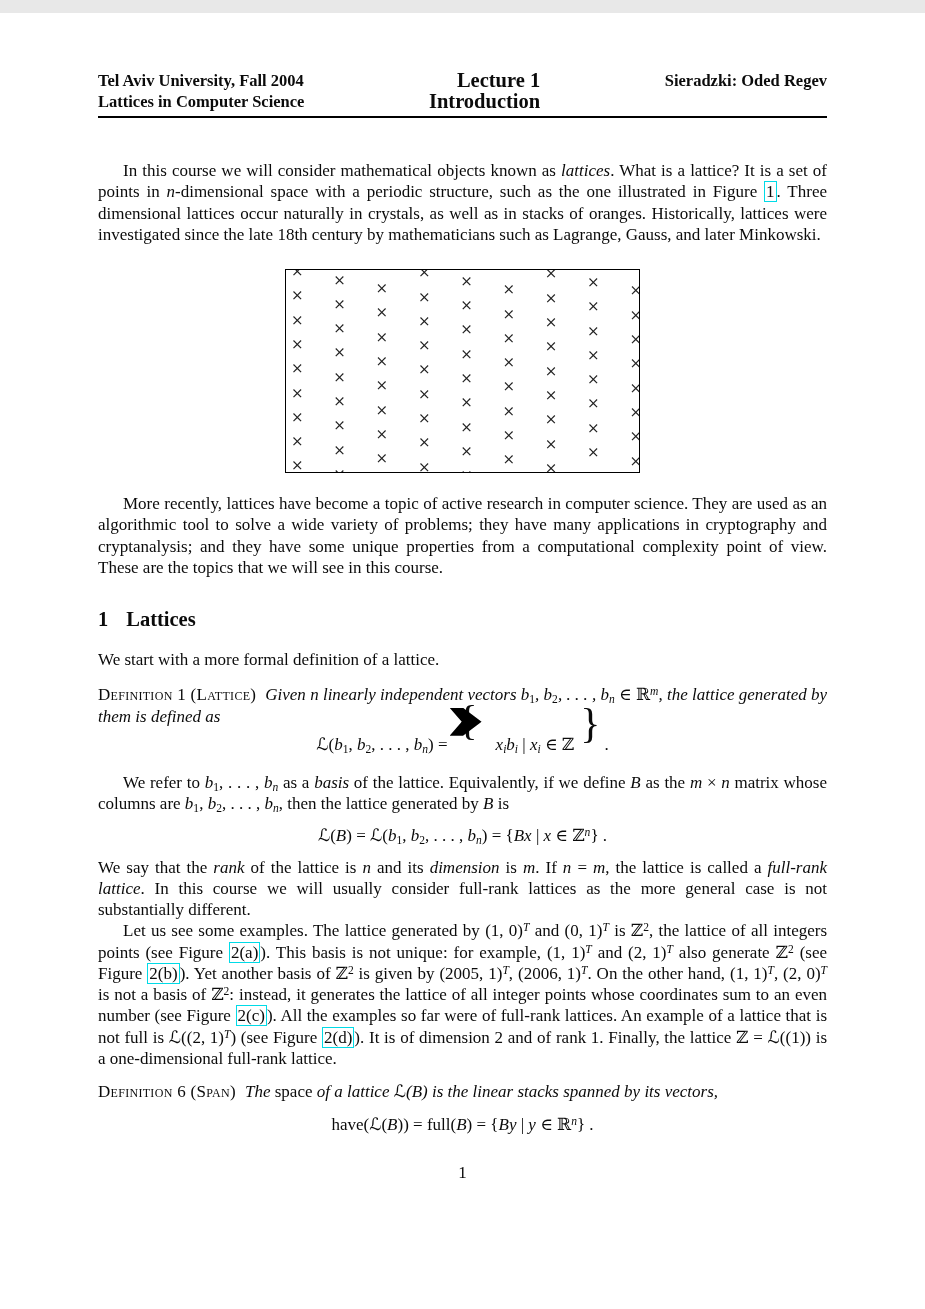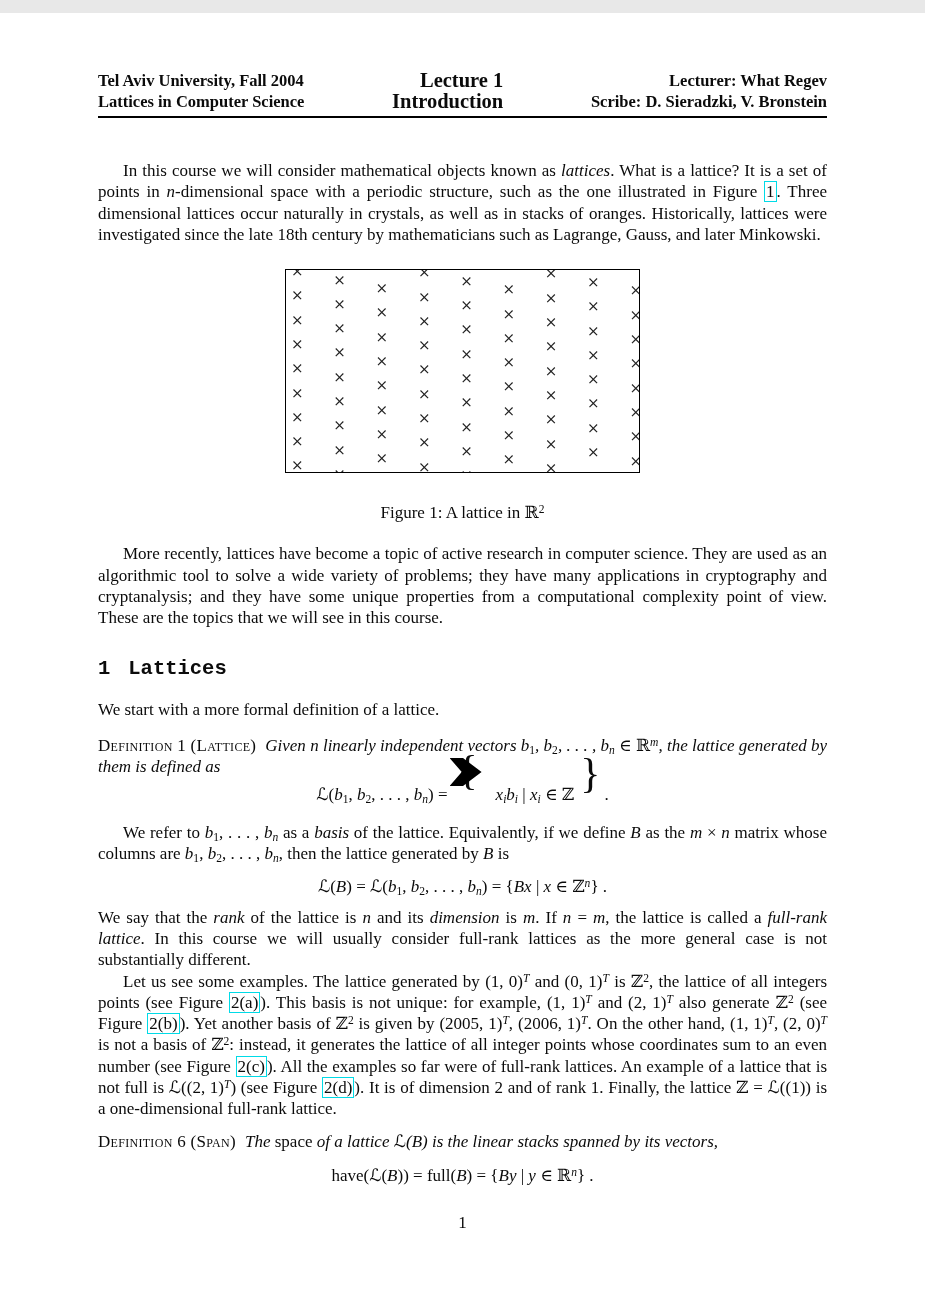--- a/index.html
+++ b/index.html
@@ -26,21 +26,21 @@
   #p4{margin-top:10px;}
   #p5{margin-top:0;}
   
   .figbox{position:relative;box-sizing:border-box;border:1.5px solid #000;
           margin:24px auto 0 auto;overflow:hidden;background:#fff;}
   .lp{position:absolute;font-size:15px;line-height:1;color:#1f1f1f;
       font-family:"DejaVu Serif","DejaVu Sans",serif;}
   figure{margin:0;}
   figcaption{margin-top:29px;text-align:center;}
   
-  h2.section{margin:28px 0 0 0;font-size:20.5px;line-height:26px;font-weight:bold;font-family:Liberation Mono, monospace;}
+  h2.section{margin:28px 0 0 0;font-size:20.5px;line-height:26px;font-weight:bold;}
   h2.section .secnum{margin-right:18px;}
   #startline{margin-top:17px;font-family:Liberation Serif, serif;}
   
   .definition{margin:14px 0 0 0;text-align:justify;}
   #def2{margin-top:12px;}
   .defhead{font-variant:small-caps;letter-spacing:0.3px;margin-right:9px;}
   .defbody{font-style:italic;}
   
   .formula{margin:11px 0 0 0;text-align:center;}
   #formula2{margin-top:11px;}
@@ -77,22 +77,21 @@
     <div class="hdr">
       <div class="hl">
         <div>Tel Aviv University, Fall 2004</div>
         <div>Lattices in Computer Science</div>
       </div>
       <div class="hc">
         <div>Lecture 1</div>
         <div>Introduction</div>
       </div>
       <div class="hr">
-        <div>Lecturer: What Regev</div>
-        <div>Scribe: D. Sieradzki, V. Bronstein</div>
+        <div>Sieradzki: Oded Regev</div>
       </div>
     </div>
     <hr class="hdr-rule">
 
     <p class="para indent" id="p1"><span>In this course we will consider mathematical objects known as </span><span class="sg-i">lattices</span><span>. What is a lattice? It is a set of points in </span><span class="sg-i">n</span><span>-dimensional space with a periodic structure, such as the one illustrated in Figure </span><span class="sg-k">1</span><span>. Three dimensional lattices occur naturally in crystals, as well as in stacks of oranges. Historically, lattices were investigated since the late 18th century by mathematicians such as Lagrange, Gauss, and later Minkowski.</span></p>
 
     <figure>
       <div class="figbox" style="width: 355px; height: 204px;">
           <span class="lp" style="left: 5px; top: -6px;">×</span>
           <span class="lp" style="left: 5px; top: 18.3px;">×</span>
@@ -166,21 +165,20 @@
           <span class="lp" style="left: 301.1px; top: 199.3px;">×</span>
           <span class="lp" style="left: 343.4px; top: 13.4px;">×</span>
           <span class="lp" style="left: 343.4px; top: 37.7px;">×</span>
           <span class="lp" style="left: 343.4px; top: 62px;">×</span>
           <span class="lp" style="left: 343.4px; top: 86.3px;">×</span>
           <span class="lp" style="left: 343.4px; top: 110.6px;">×</span>
           <span class="lp" style="left: 343.4px; top: 134.9px;">×</span>
           <span class="lp" style="left: 343.4px; top: 159.2px;">×</span>
           <span class="lp" style="left: 343.4px; top: 183.5px;">×</span>
         </div>
-      <figcaption><span>Figure 1: A lattice in </span><span class="sg-d">ℝ</span><sup>2</sup></figcaption>
     </figure>
 
     <p class="para indent" id="p2"><span>More recently, lattices have become a topic of active research in computer science. They are used as an algorithmic tool to solve a wide variety of problems; they have many applications in cryptography and cryptanalysis; and they have some unique properties from a computational complexity point of view. These are the topics that we will see in this course.</span></p>
 
     <h2 class="section">
       <span class="secnum">1</span><span>Lattices</span>
     </h2>
 
     <p class="para" id="startline">We start with a more formal definition of a lattice.</p>
 

